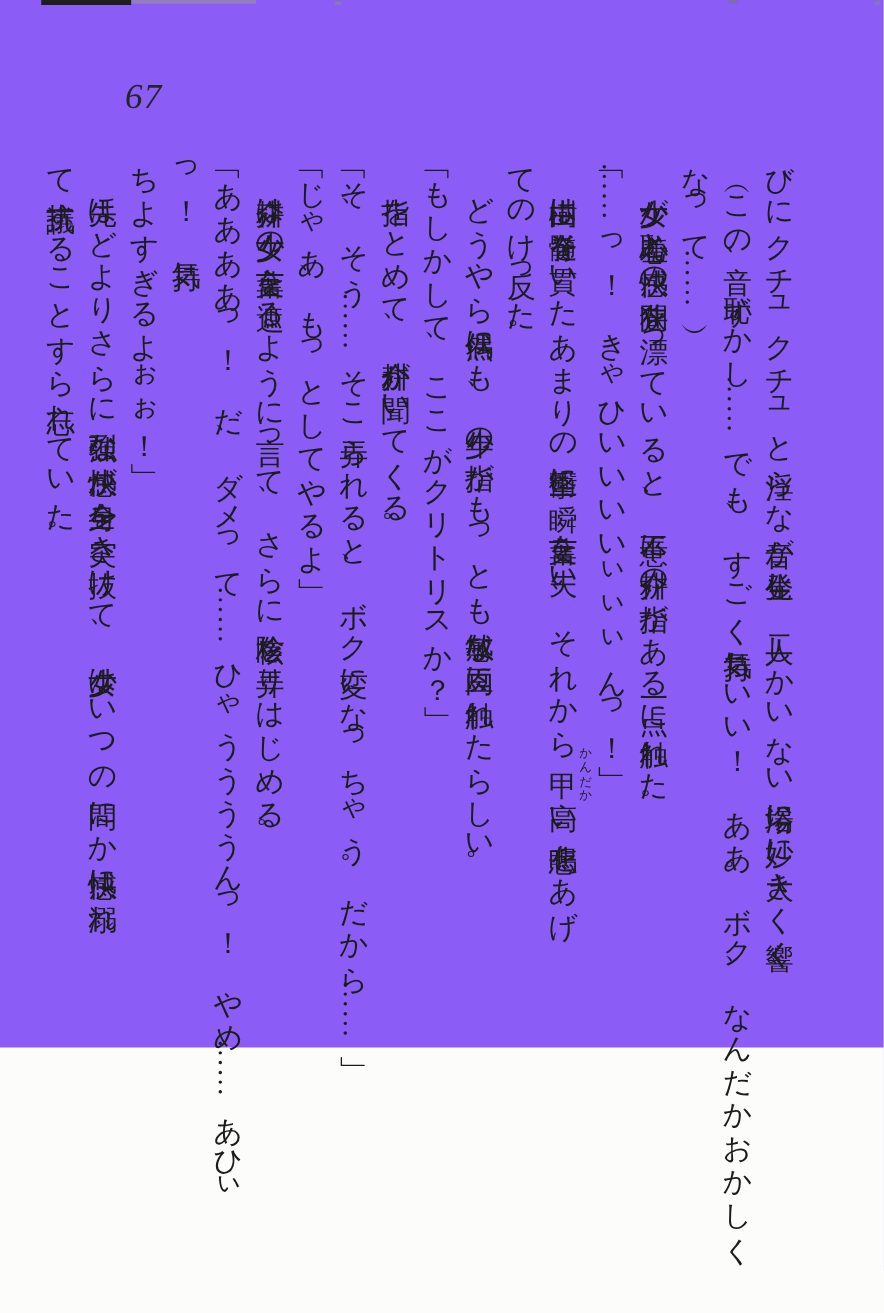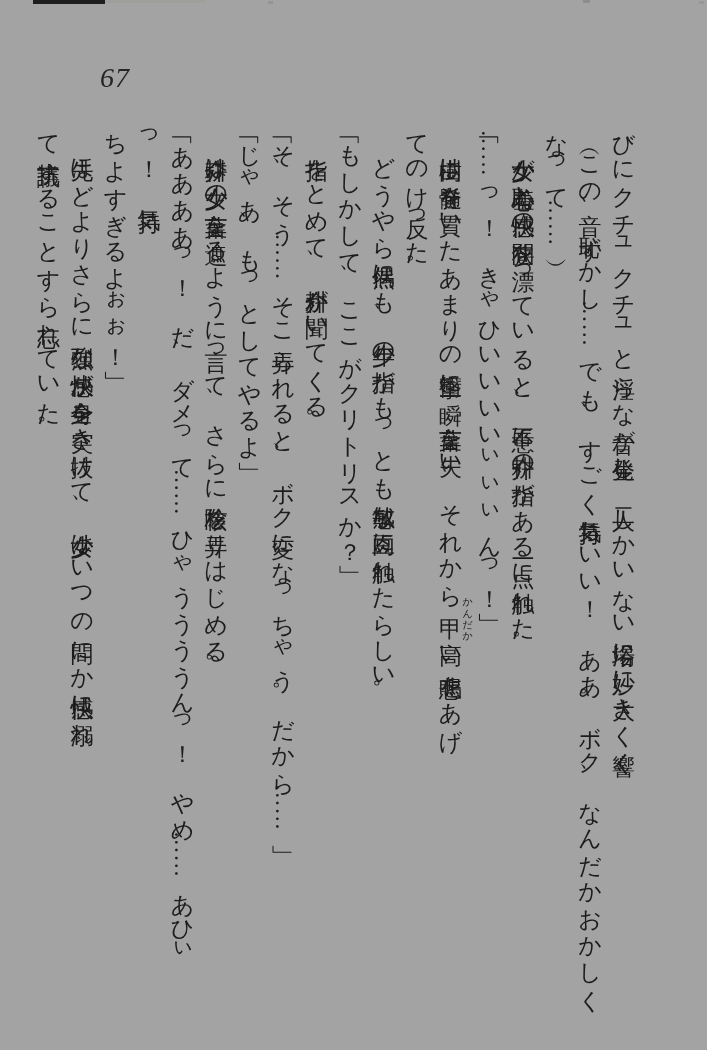--- a/index.html
+++ b/index.html
@@ -6,22 +6,22 @@
     margin: 0;
     padding: 0;
     width: 707px;
     height: 1050px;
     background: #fcfcfa;
     overflow: hidden;
   }
   .page {
     position: relative;
     width: 707px;
-    height: 1050px;
-    background: #a3a3a3;
+    height: 838px;
+    background: #8b5cf6;
     font-family: "Liberation Serif", "DejaVu Serif", serif;
   }
   
   .artifact { position: absolute; background: #1e1e1e; }
   .artifact.a1 { left: 33px;  top: 0; width: 72px;  height: 4px; }
   .artifact.a2 { left: 105px; top: 0; width: 100px; height: 3px; background: #9a9a96; opacity: .55; }
   .artifact.a3 { left: 268px; top: 1px; width: 5px; height: 3px; background: #8a8a86; opacity: .6; }
   .artifact.a4 { left: 583px; top: 0; width: 7px;  height: 3px; background: #77776f; opacity: .5; }
   .artifact.a5 { left: 699px; top: 1px; width: 5px; height: 3px; background: #8a8a86; opacity: .45; }
 

